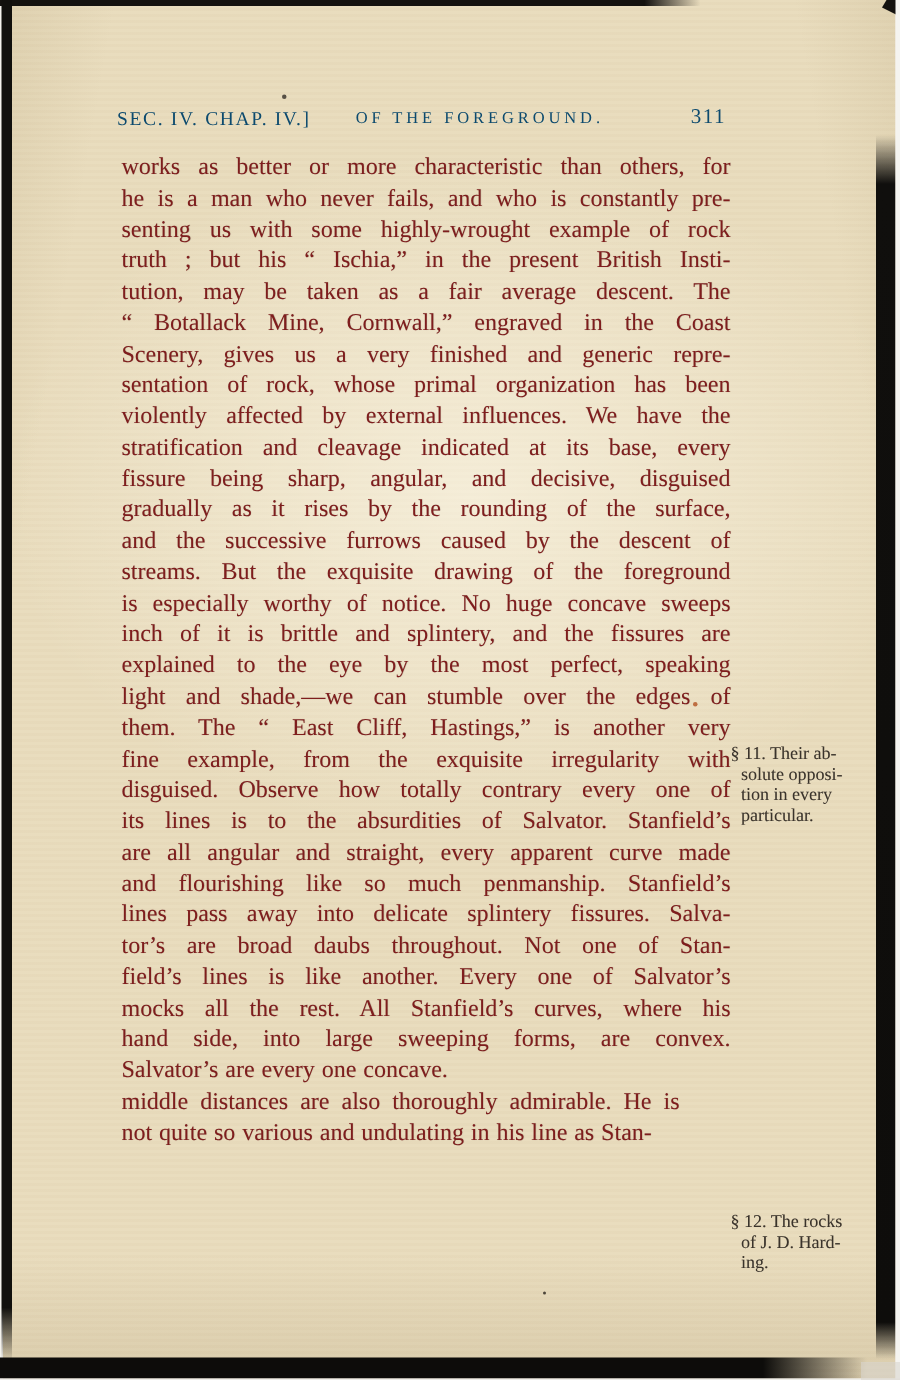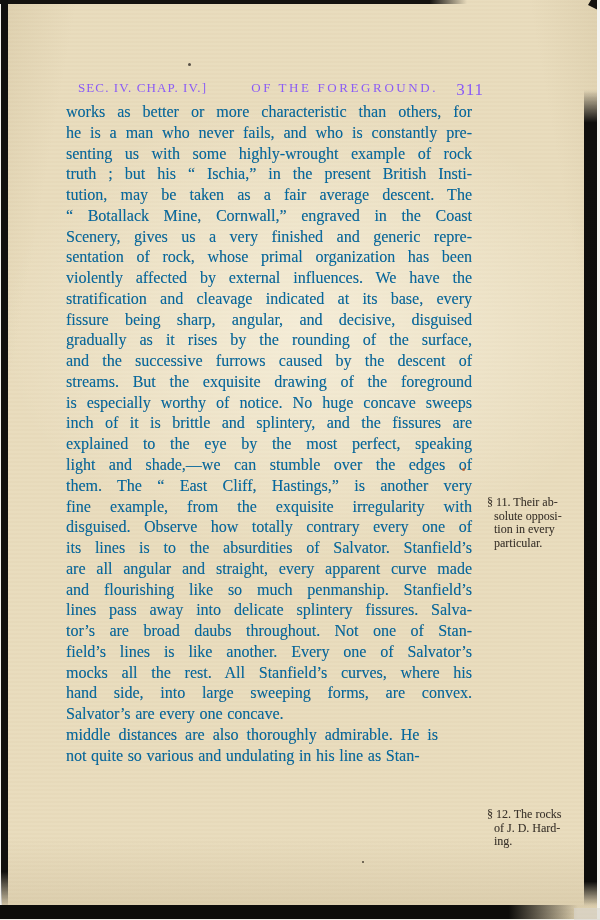--- a/index.html
+++ b/index.html
@@ -34,32 +34,32 @@
   .corner-grey { position:absolute; left:574px; top:908px; width:26px; height:12px; background:#d9d6cf; opacity:.6; }
 
   
   .speck { position:absolute; border-radius:50%; }
   .speck.s1 { left:188px; top:63px; width:3px; height:3px; background:#575046; }
   .speck.s2 { left:462px; top:468px; width:3px; height:3px; background:#b65a2c; opacity:.85; }
   .speck.s3 { left:362px; top:861px; width:2px; height:2px; background:#4c4539; }
 
   
   .header {
-    position:absolute; left:78px; top:80px; width:406px;
-    display:flex; align-items:flex-start;
-    color:#8b5cf6;
+    position:absolute; left:78px; top:71px; width:406px;
+    display:flex; align-items:center;
+    color:#0c4a6e;
   }
   .hsec   { font-size:13px; letter-spacing:1.1px; white-space:nowrap; }
-  .htitle { font-size:13px; letter-spacing:2.6px; margin-left:44px; white-space:nowrap; }
-  .hnum   { margin-left:auto; font-size:17px; letter-spacing:1px; }
+  .htitle { font-size:11px; letter-spacing:2.6px; margin-left:30px; white-space:nowrap; }
+  .hnum   { margin-left:auto; font-size:14px; letter-spacing:1px; }
 
   
   .body-col {
-    position:absolute; left:66px; top:102px; width:406px;
-    color:#0369a1;
+    position:absolute; left:81px; top:102px; width:406px;
+    color:#7f1d1d;
     text-shadow:0.2px 0.3px 0.5px rgba(47,41,34,0.30);
     word-spacing:0.6px;
   }
   .bline {
     height:20.77px; line-height:20.77px; font-size:16px;
     text-align:justify; text-align-last:justify;
     white-space:nowrap;
   }
   .bline.endline { text-align-last:left; }
   .bline.indent  { text-indent:17px; }

